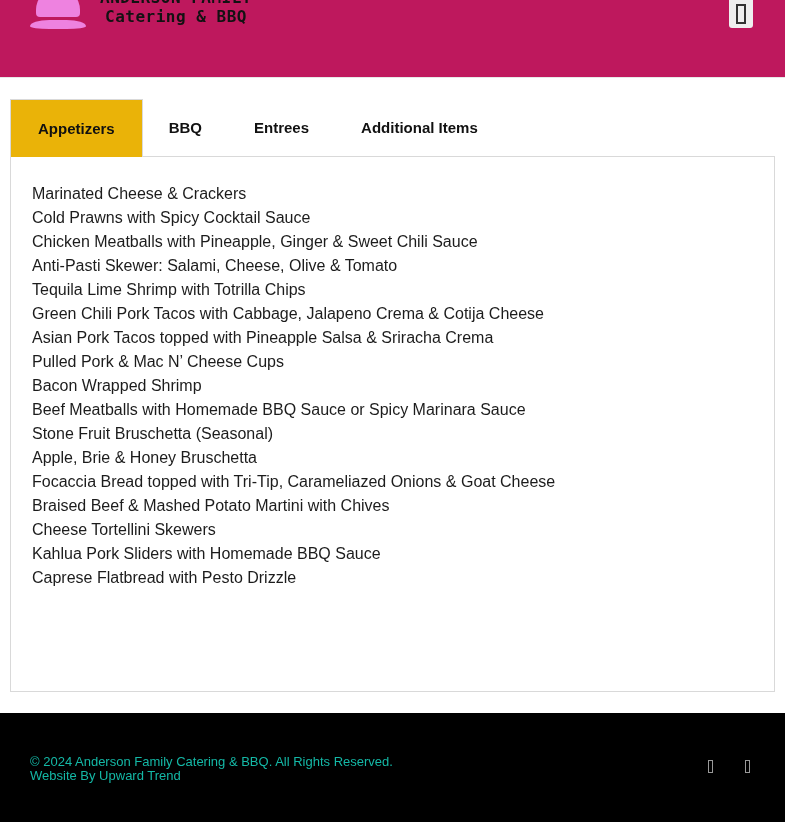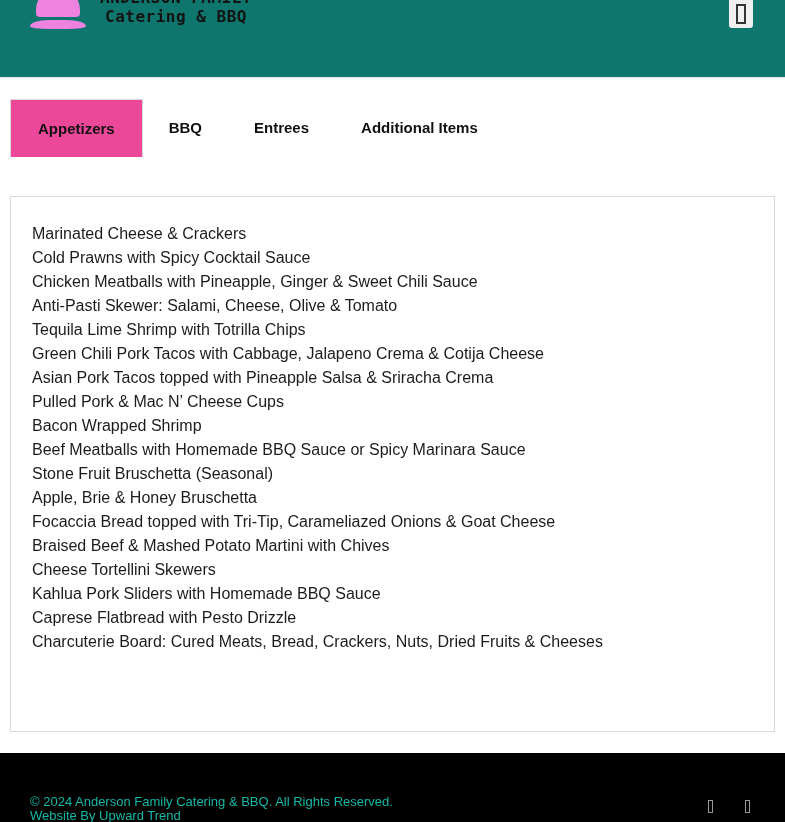--- a/index.html
+++ b/index.html
@@ -10,21 +10,21 @@
     overflow: hidden;
     background: #ffffff;
     font-family: "Liberation Sans", sans-serif;
     color: #1c1c1c;
   }
 
   
   .header {
     position: relative;
     height: 78px;
-    background: #0f766e;
+    background: #be185d;
     border-bottom: 1px solid #e7e7e7;
     overflow: hidden;
   }
   .logo {
     position: absolute;
     left: 30px;
     top: -12px;
     display: flex;
     align-items: flex-start;
   }
@@ -103,33 +103,32 @@
     cursor: pointer;
     white-space: nowrap;
     background: transparent;
     border: none;
     font-family: "Liberation Sans", sans-serif;
   }
   .tab.active {
     padding: 15px 27px;
     border: 1px solid #d9d9d9;
     border-bottom: none;
-    background: #ec4899;
+    background: #eab308;
     position: relative;
     z-index: 2;
     margin-bottom: -1px;
   }
   .panel {
     position: relative;
     z-index: 1;
     border: 1px solid #d9d9d9;
     height: 536px;
     padding: 25px 20px 31px 21px;
     background: #ffffff;
-    margin-top: 40px;
   }
   .menu-item {
     font-size: 16px;
     line-height: 24px;
     color: #1c1c1c;
   }
 
   
   .footer {
     position: relative;
@@ -220,21 +219,20 @@
         <div class="menu-item">Focaccia Bread topped with Tri-Tip, Carameliazed Onions &amp; Goat Cheese</div>
 
         <div class="menu-item">Braised Beef &amp; Mashed Potato Martini with Chives</div>
 
         <div class="menu-item">Cheese Tortellini Skewers</div>
 
         <div class="menu-item">Kahlua Pork Sliders with Homemade BBQ Sauce</div>
 
         <div class="menu-item">Caprese Flatbread with Pesto Drizzle</div>
 
-        <div class="menu-item">Charcuterie Board: Cured Meats, Bread, Crackers, Nuts, Dried Fruits &amp; Cheeses</div>
       </div>
   </div>
 </div>
 
 <div class="footer">
   <div class="footer-text">
     <div>© 2024 Anderson Family Catering &amp; BBQ. All Rights Reserved.</div>
     <div>Website By Upward Trend</div>
   </div>
   <div class="footer-social">

